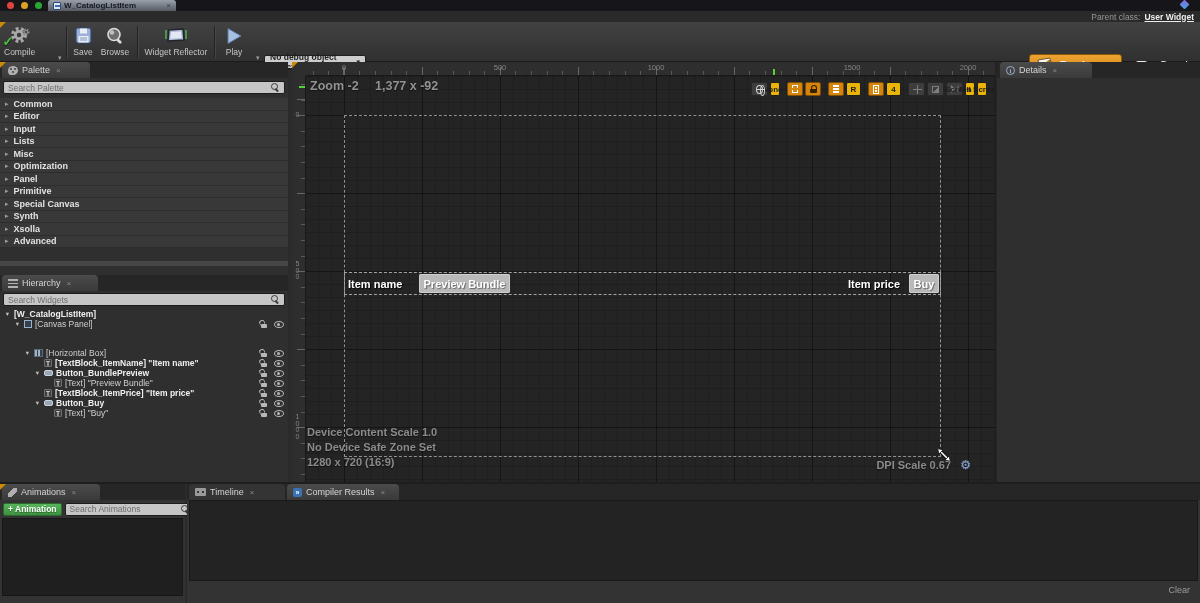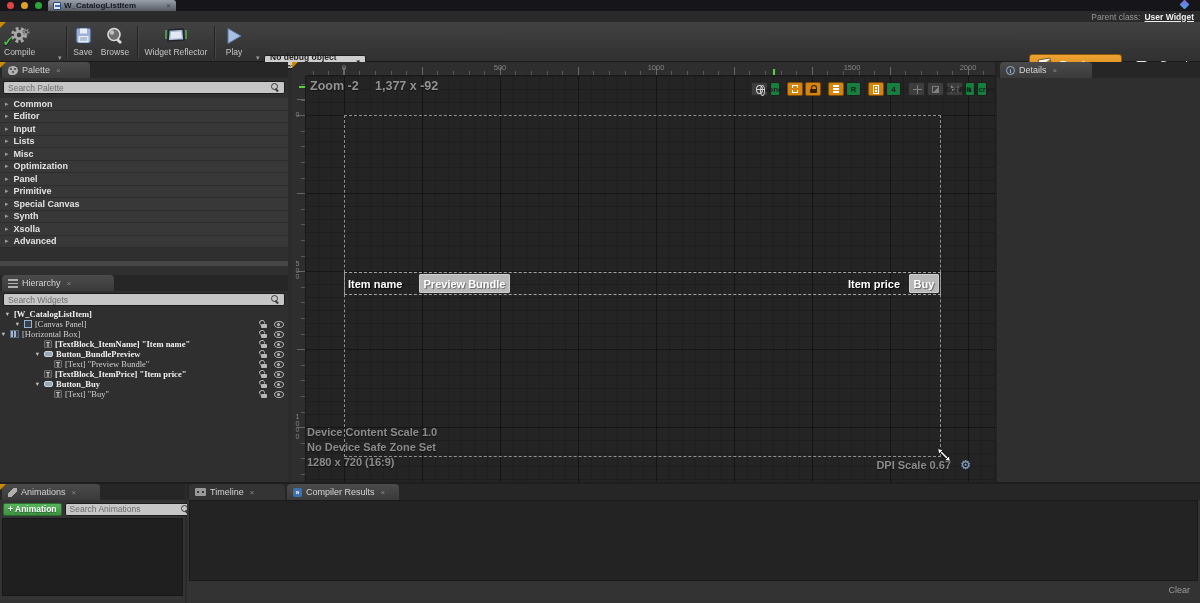--- a/index.html
+++ b/index.html
@@ -81,21 +81,21 @@
   .pal-row { display:flex; align-items:center; height:12.5px; background:#383838; border-bottom:1px solid #2d2d2d;
              padding-left:5px; gap:5px; }
   .pal-row .exp { font-size:7px; color:#9a9a9a; }
   .pal-row .t { font-size:9px; font-weight:bold; color:#e2e2e2; }
   .pal-scroll { background:#464646; }
 
   
   .hier-panel { left:0; top:275px; width:288px; height:207px; background:#2f2f2f; }
   .h-row { position:relative; display:flex; align-items:center; height:10px; gap:3px; }
   .h-row .exp { font-size:6.5px; color:#c0c0c0; width:7px; text-align:center; }
-  .h-row .t { font-size:8.5px; color:#cfcfcf; white-space:nowrap;font-family:Liberation Serif, serif; }
+  .h-row .t { font-size:8.5px; color:#cfcfcf; white-space:nowrap; }
   .h-row .t.var { font-weight:bold; color:#f0f0f0; }
   .rowctl { position:absolute; right:4px; top:0; height:10px; display:flex; gap:6px; align-items:center; }
   .lockico { position:relative; width:8px; height:8px; }
   .lockico::before { content:""; position:absolute; left:0; top:0; width:4px; height:4px; border:1.2px solid #b8b8b8;
                      border-bottom:none; border-radius:3px 3px 0 0; transform:translateX(-1px) rotate(-18deg); }
   .lockico::after { content:""; position:absolute; left:1px; top:3.6px; width:6px; height:4.4px; background:#b8b8b8; border-radius:1px; }
   .eyeico { position:relative; width:10px; height:7px; }
   .eyeico::before { content:""; position:absolute; inset:0; border:1.1px solid #b8b8b8; border-radius:50%; }
   .eyeico::after { content:""; position:absolute; left:3.4px; top:2px; width:3px; height:3px; background:#b8b8b8; border-radius:50%; }
   .ti { flex:0 0 auto; }
@@ -128,21 +128,21 @@
       background:repeating-linear-gradient(180deg,#666 0 1px,transparent 1px 78px); background-position:0 39px; }
   .rl-h { position:absolute; top:1px; transform:translateX(-50%); font-size:7.5px; color:#848484; z-index:2; }
   .rl-v { position:absolute; left:2px; transform:translateY(-50%); width:7px; font-size:7px; line-height:6.5px;
           color:#848484; word-break:break-all; z-index:2; text-align:center; }
   .gtick-h { bottom:0; width:2px; height:6px; background:#55d437; }
   .gtick-v { right:0; width:6px; height:2px; background:#55d437; }
   .zoom-txt { font-size:12.5px; font-weight:bold; color:#929292; text-shadow:0 1px 1px rgba(0,0,0,.5); }
 
   .vp-toolbar { top:20px; right:8px; display:flex; gap:2px; height:14px; align-items:center; }
   .vpb { height:14px; border-radius:2px; display:flex; align-items:center; justify-content:center; gap:2px; padding:0 4px; }
-  .vpb.light { background:#15803d; border:1px solid #1e1e1e; color:#1e1e1e; }
+  .vpb.light { background:#eab308; border:1px solid #1e1e1e; color:#1e1e1e; }
   .vpb.light .t { font-size:8px; font-weight:bold; color:#1e1e1e; white-space:nowrap; }
   .vpb.light .c { font-size:6px; color:#1e1e1e; }
   .vpb.orange { background:#d5850e; border:1px solid #7d4d04; width:16px; }
   .vpb.dark { background:#3d3d3d; border:1px solid #272727; width:17px; }
   .vp-gap { width:3px; }
   .anchor-ic { width:8px; height:8px; border:1px dashed #fff; }
   .lock-ic { position:relative; width:7px; height:8px; }
   .lock-ic::before { content:""; position:absolute; left:1.2px; top:0; width:3.6px; height:4px; border:1.2px solid #332000;
                      border-bottom:none; border-radius:3px 3px 0 0; }
   .lock-ic::after { content:""; position:absolute; left:0; top:3.6px; width:7px; height:4.4px; background:#332000; border-radius:1px; }
@@ -383,21 +383,21 @@
         <div class="pal-row">
           <span class="exp">▸</span>
           <span class="t">Advanced</span>
         </div>
       </div>
     <div class="abs pal-scroll" style="left:0;top:199px;width:288px;height:5px"></div>
   </div>
 
   <div class="abs hier-panel">
     <div class="abs tabwell" style="left:0;top:0;width:288px;height:16px">
-      <div class="abs dock-tab" style="left:2px;top:0;width:112px">
+      <div class="abs dock-tab" style="left:2px;top:0;width:96px">
         <span class="hier-ic"></span>
         <span class="t">Hierarchy</span>
         <span class="x">×</span>
       </div>
     </div>
     <div class="abs search" style="left:3px;top:18px;width:282px">
       <input type="text" placeholder="Search Widgets" style="">
       <span class="mag"></span>
     </div>
     <div class="abs" id="hier-tree" style="left:0;top:34px;width:288px">
@@ -407,21 +407,21 @@
         </div>
         <div class="h-row" style="padding-left: 14px;">
           <span class="exp">▾</span>
           <span class="ti ti-canvas"></span>
           <span class="t">[Canvas Panel]</span>
           <span class="rowctl">
             <span class="lockico"></span>
             <span class="eyeico"></span>
           </span>
         </div>
-        <div class="h-row" style="">
+        <div class="h-row" style="padding-left: 24px; margin-top: 19px;">
           <span class="exp">▾</span>
           <span class="ti ti-hbox"></span>
           <span class="t">[Horizontal Box]</span>
           <span class="rowctl">
             <span class="lockico"></span>
             <span class="eyeico"></span>
           </span>
         </div>
         <div class="h-row" style="padding-left: 34px;">
           <span class="exp"></span>

